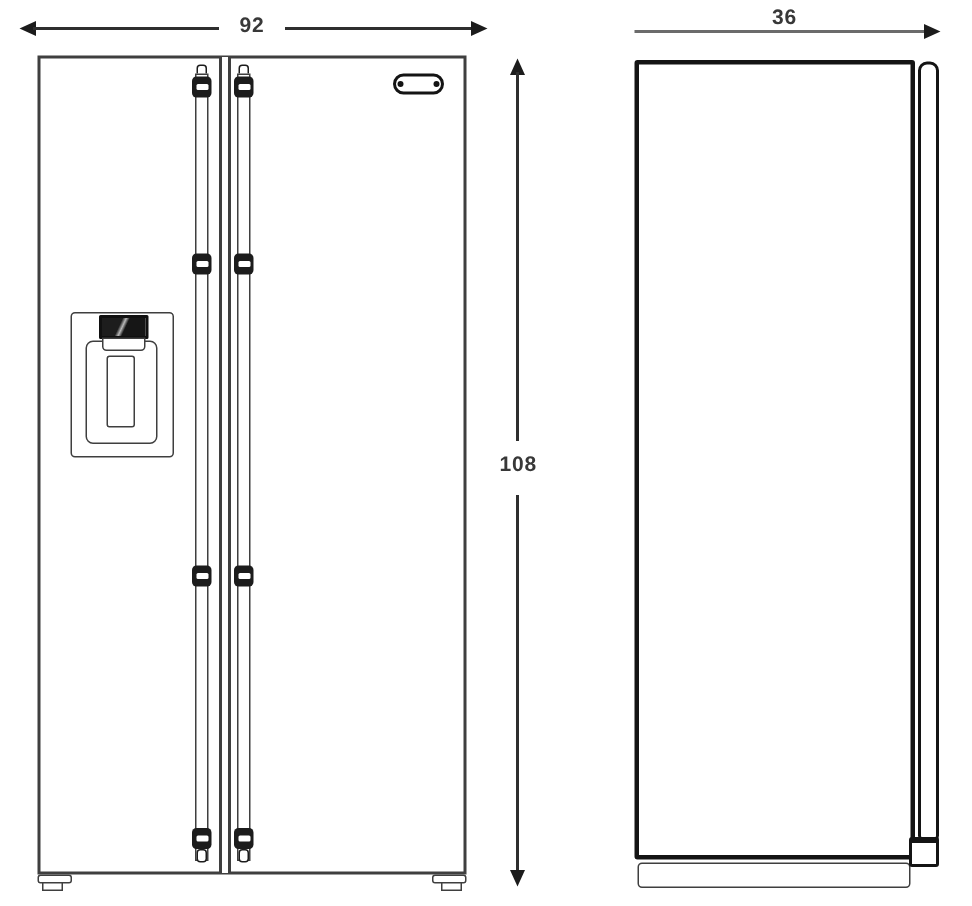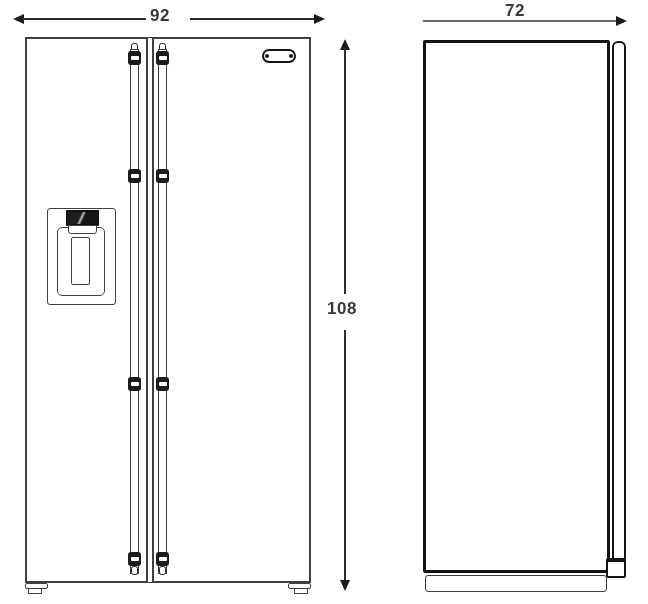--- a/index.html
+++ b/index.html
@@ -2,22 +2,22 @@
 <html><head>
 <meta charset="utf-8">
 <style>
   html,body{margin:0;padding:0;background:#fff;}
   #canvas{
     position:relative;width:648px;height:604px;background:#ffffff;
     font-family:"Liberation Sans",sans-serif;overflow:hidden;
   }
   .abs{position:absolute;box-sizing:border-box;}
   .dim-label{
-    font-size:17px;font-weight:bold;color:#383838;
-    line-height:16px;letter-spacing:.5px;
+    font-size:14px;font-weight:bold;color:#383838;
+    text-align:center;line-height:16px;letter-spacing:.5px;
   }
   
   .dline{background:#2e2e2e;}
   .dline-gray{background:#6b6b6b;}
   .arr-left{width:0;height:0;border-top:5px solid transparent;border-bottom:5px solid transparent;border-right:11px solid #1c1c1c;}
   .arr-right{width:0;height:0;border-top:5px solid transparent;border-bottom:5px solid transparent;border-left:11px solid #1c1c1c;}
   .arr-up{width:0;height:0;border-left:5px solid transparent;border-right:5px solid transparent;border-bottom:11px solid #1c1c1c;}
   .arr-down{width:0;height:0;border-left:5px solid transparent;border-right:5px solid transparent;border-top:11px solid #1c1c1c;}
   
   .body-outline{border:2px solid #3f3f3f;background:#fff;}
@@ -119,21 +119,21 @@
     <div class="abs arr-up" style="left:340px;top:39px;"></div>
     <div class="abs dline" style="left:344px;top:48px;width:2px;height:246px;"></div>
     <div class="abs dim-label" style="left:327px;top:301px;width:37px;">108</div>
     <div class="abs dline" style="left:344px;top:330px;width:2px;height:251px;"></div>
     <div class="abs arr-down" style="left:340px;top:580px;"></div>
   </div>
 
   <div class="abs" style="left:360px;top:0;width:288px;height:604px;">
 
     <div>
-      <div class="abs dim-label" style="left:145px;top:3px;width:36px;">72</div>
+      <div class="abs dim-label" style="left:145px;top:3px;width:36px;">36</div>
       <div class="abs dline-gray" style="left:63px;top:20px;width:196px;height:2px;"></div>
       <div class="abs arr-right" style="left:256px;top:16px;"></div>
     </div>
 
     <div class="abs heavy" style="left:63px;top:40px;width:187px;height:533px;"></div>
 
     <div class="abs thin" style="left:65px;top:575px;width:182px;height:17px;border-radius:3px;"></div>
 
     <div class="abs door" style="left:252px;top:41px;width:14px;height:522px;"></div>
     <div class="abs doorfoot" style="left:246px;top:558px;width:20px;height:20px;"></div>

